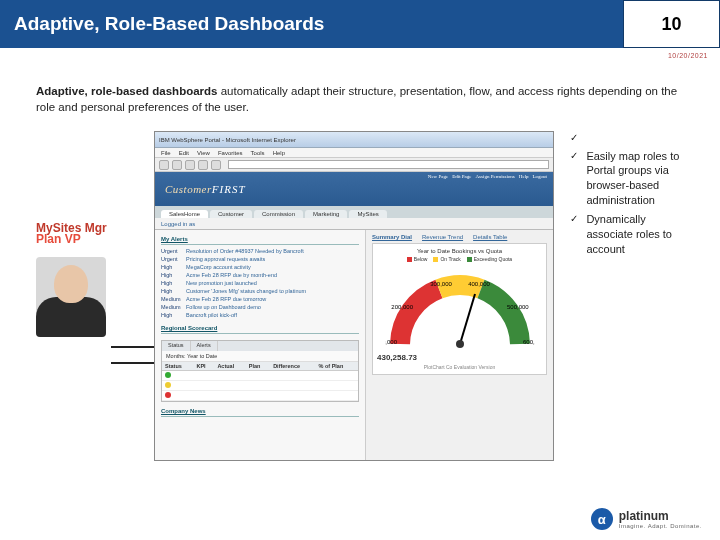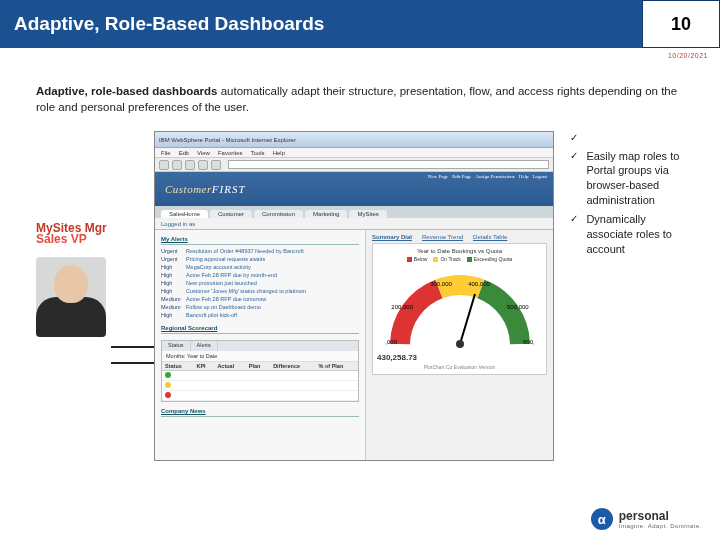--- a/index.html
+++ b/index.html
@@ -1,19 +1,19 @@
 <!DOCTYPE html>
 <html><head>
 <meta charset="utf-8">
 <style>
   * { box-sizing: border-box; margin: 0; padding: 0; }
   body { width: 720px; height: 540px; font-family: Verdana, Arial, sans-serif; background: #fff; position: relative; overflow: hidden; }
   .header { display: flex; align-items: stretch; height: 48px; }
   .title-bar { background: #1b5191; color: #fff; flex: 1; display: flex; align-items: center; padding-left: 14px; font-size: 19px; font-weight: bold; }
-  .page-num-box { width: 78px; background: #fff; border: 1px solid #123a68; display: flex; align-items: center; justify-content: center; font-size: 18px; font-weight: bold; color: #000; }
+  .page-num-box { width: 97px; background: #fff; border: 1px solid #123a68; display: flex; align-items: center; justify-content: center; font-size: 18px; font-weight: bold; color: #000; }
   .date-row { height: 14px; display: flex; justify-content: flex-end; padding-right: 12px; font-size: 7px; color: #b04040; letter-spacing: 0.5px; align-items: center; }
   .content { padding: 22px 36px 0 36px; }
   .intro { font-size: 11.5px; line-height: 1.35; color: #222; margin-bottom: 16px; }
   .intro b { font-weight: bold; }
   .main-row { display: flex; gap: 8px; align-items: flex-start; }
   .left-col { width: 110px; padding-top: 90px; position: relative; }
   .role-labels { position: relative; height: 30px; }
   .role-label { font-size: 12px; font-weight: bold; position: absolute; left: 0; white-space: nowrap; }
   .role0 { color: #c0392b; top: 0; }
   .role1 { color: #e74c3c; top: 11px; }
@@ -87,21 +87,21 @@
 
 <div class="content">
   <p class="intro">
     <b>Adaptive, role-based dashboards</b><span> automatically adapt their structure, presentation, flow, and access rights depending on the role and personal preferences of the user.</span>
   </p>
 
   <div class="main-row">
     <div class="left-col">
       <div class="role-labels">
         <div class="role-label role0">MySites Mgr</div>
-        <div class="role-label role1">Sales VP</div>
+        <div class="role-label role1">Plan VP</div>
       </div>
       <div class="avatar">
         <div class="avatar-body"></div>
           <div class="avatar-head"></div>
       </div>
       <div class="arrows">
         <svg width="50" height="30">
             <line x1="0" y1="6" x2="44" y2="6" stroke="#222" stroke-width="2"></line>
             <polygon points="44,2 50,6 44,10" fill="#222"></polygon>
             <line x1="0" y1="22" x2="44" y2="22" stroke="#222" stroke-width="2"></line>
@@ -296,16 +296,16 @@
             <span>Dynamically associate roles to account</span>
           </li>
       </ul>
     </div>
   </div>
 </div>
 
 <div class="footer-logo">
   <div class="mark">α</div>
   <div>
-    <div class="txt">personal</div>
+    <div class="txt">platinum</div>
     <div class="tag">Imagine. Adapt. Dominate.</div>
   </div>
 </div>
 
 </body></html>

